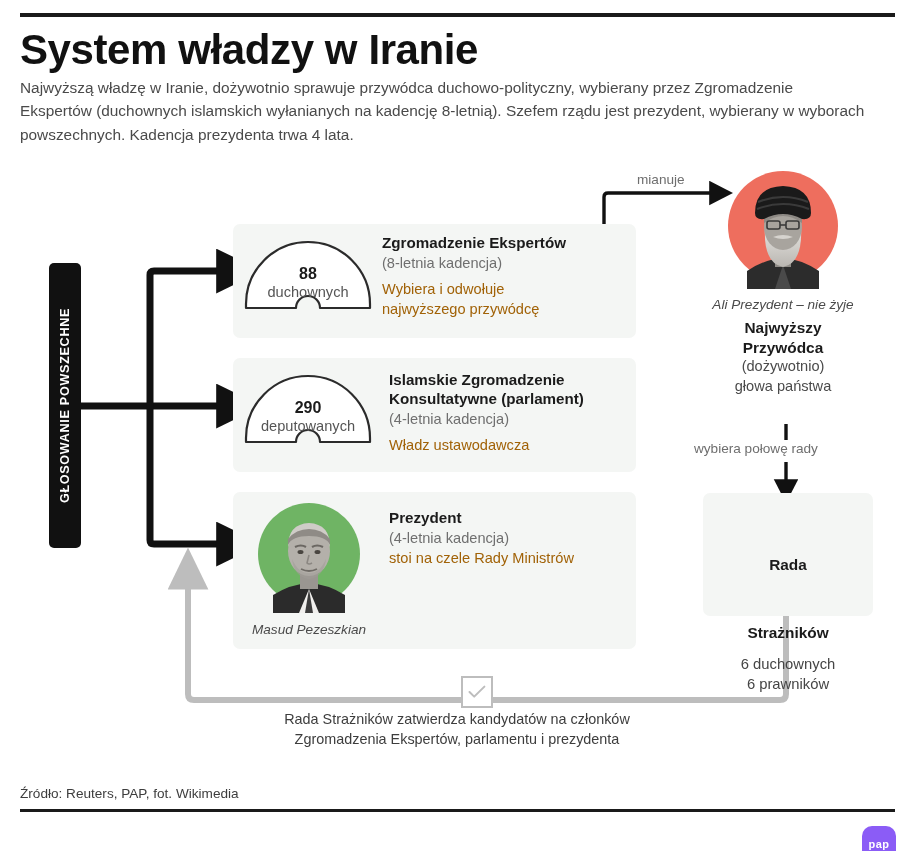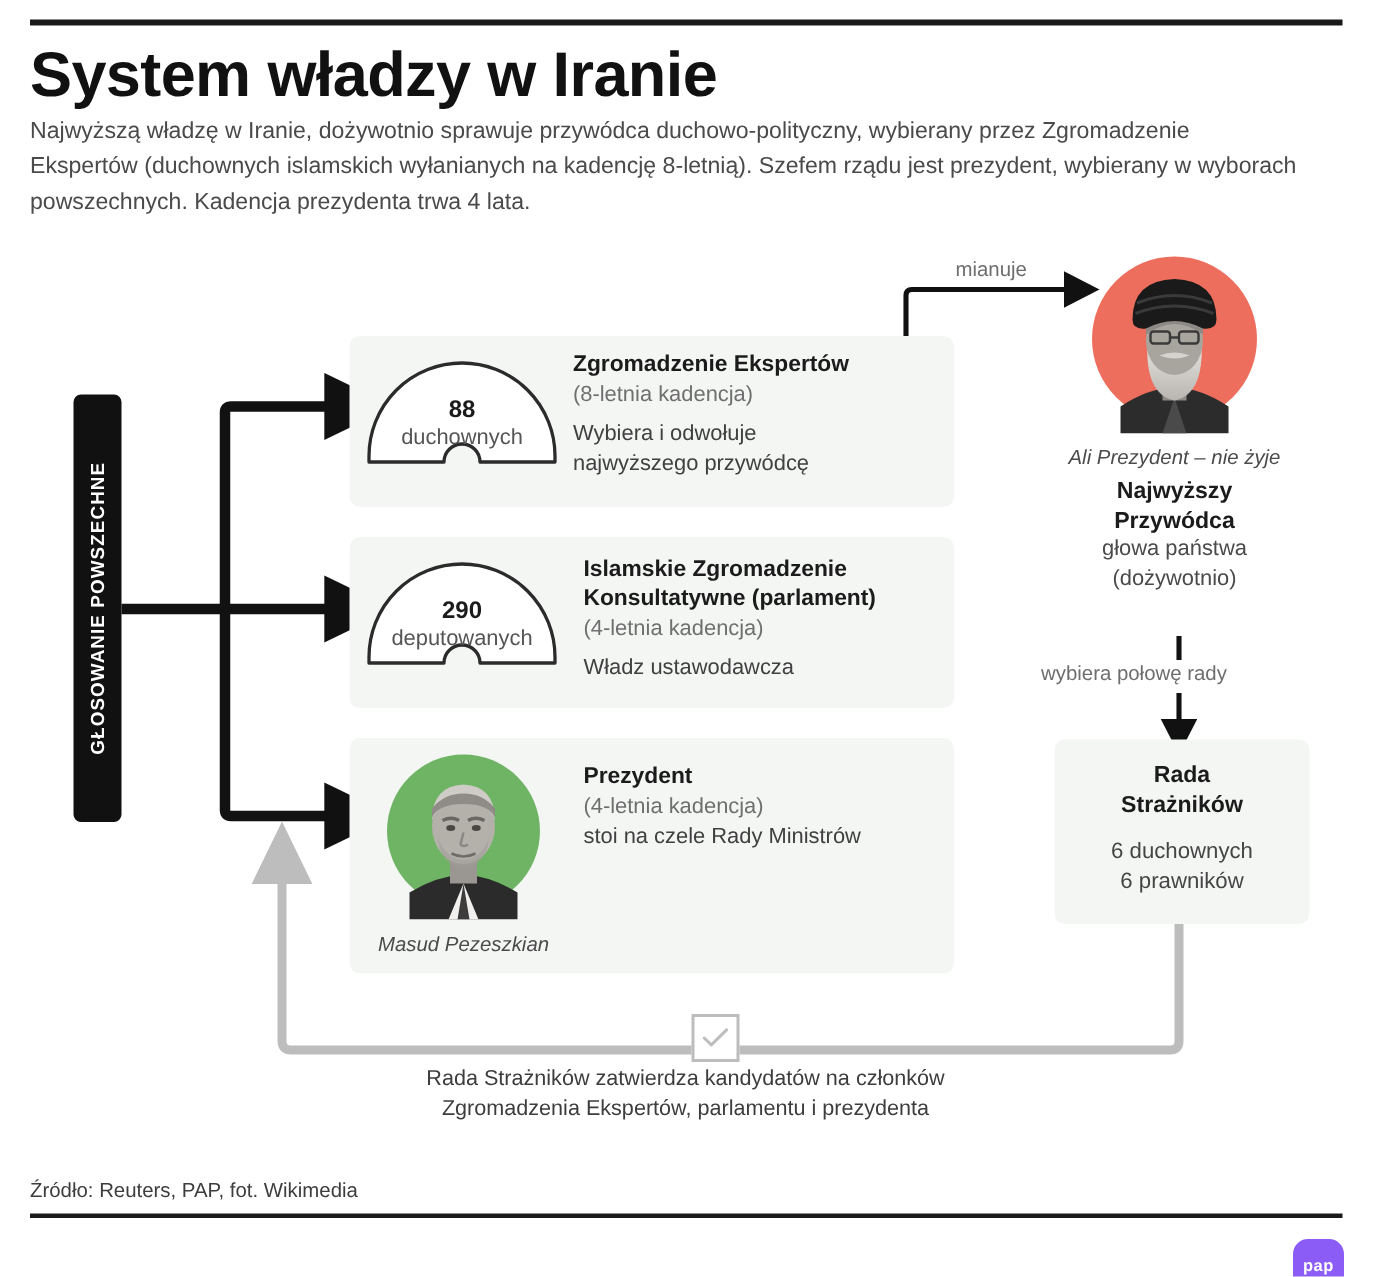--- a/index.html
+++ b/index.html
@@ -50,21 +50,21 @@
   #panel-president{left:233px;top:492px;width:403px;height:157px;}
   #panel-council{left:703px;top:493px;width:170px;height:123px;}
 
   .panel-body{position:absolute;}
   #experts-text{left:382px;top:233px;width:250px;}
   #parliament-text{left:389px;top:370px;width:250px;}
   #president-text{left:389px;top:508px;width:255px;}
 
   .p-title{font-size:15.2px;font-weight:bold;color:#1b1b1b;line-height:1.26;}
   .p-sub{font-size:14.6px;color:#6f6f6f;line-height:1.38;margin-top:1px;}
-  .p-desc{font-size:14.6px;color:#404040;line-height:1.38;margin-top:6px;}
+  .p-desc{font-size:14.6px;color:#a16207;line-height:1.38;margin-top:6px;}
 
   
   .hemi{position:absolute;}
   #hemi-experts{left:243px;top:239px;}
   #hemi-parl{left:243px;top:373px;}
   .hemi-num{
     position:absolute;left:0;top:26px;width:130px;text-align:center;
     font-size:16px;font-weight:bold;color:#1b1b1b;
   }
   .hemi-lbl{
@@ -88,21 +88,21 @@
 
   .leader-block{
     position:absolute;left:690px;top:318px;width:186px;text-align:center;
   }
   .leader-role{font-size:15.4px;font-weight:bold;color:#1b1b1b;line-height:1.28;}
   .leader-note{font-size:14.6px;color:#4a4a4a;line-height:1.34;}
 
   .council-block{
     position:absolute;left:703px;top:507px;width:170px;text-align:center;
   }
-  .council-title{font-size:15.4px;font-weight:bold;color:#1b1b1b;line-height:1.3;}
+  .council-title{font-size:15.4px;font-weight:bold;color:#1b1b1b;line-height:1.3;margin-top:48px;}
   .council-line{font-size:14.8px;color:#454545;line-height:1.34;}
   .council-lines{margin-top:12px;}
 
   .edge-label{
     position:absolute;font-size:13.6px;color:#6e6e6e;white-space:nowrap;
   }
   #label-mianuje{left:637px;top:172px;}
   #label-polowa{left:694px;top:441px;}
 
   .footnote{
@@ -258,22 +258,22 @@
         </g>
 
         <path d="M28,58 Q38,54 48,58 Q38,62 28,58 Z" fill="#d6d3ce"></path>
       </g>
     </svg>
   </div>
   <div class="cap-italic" id="leader-caption">Ali Prezydent – nie żyje</div>
   <div class="leader-block">
     <div class="leader-role">Najwyższy</div>
     <div class="leader-role">Przywódca</div>
+    <div class="leader-note">(dożywotnio)</div>
     <div class="leader-note">głowa państwa</div>
-    <div class="leader-note">(dożywotnio)</div>
   </div>
 
   <div class="portrait-wrap" id="portrait-president">
     <div class="halo" style="background:#6fb464"></div>
     <svg class="photo" style="left:14px;top:6px;width:74px;height:104px" viewBox="0 0 74 104">
       <defs>
           <clipPath id="clipPres">
             <rect x="0" y="0" width="74" height="104"></rect>
           </clipPath>
         </defs>

